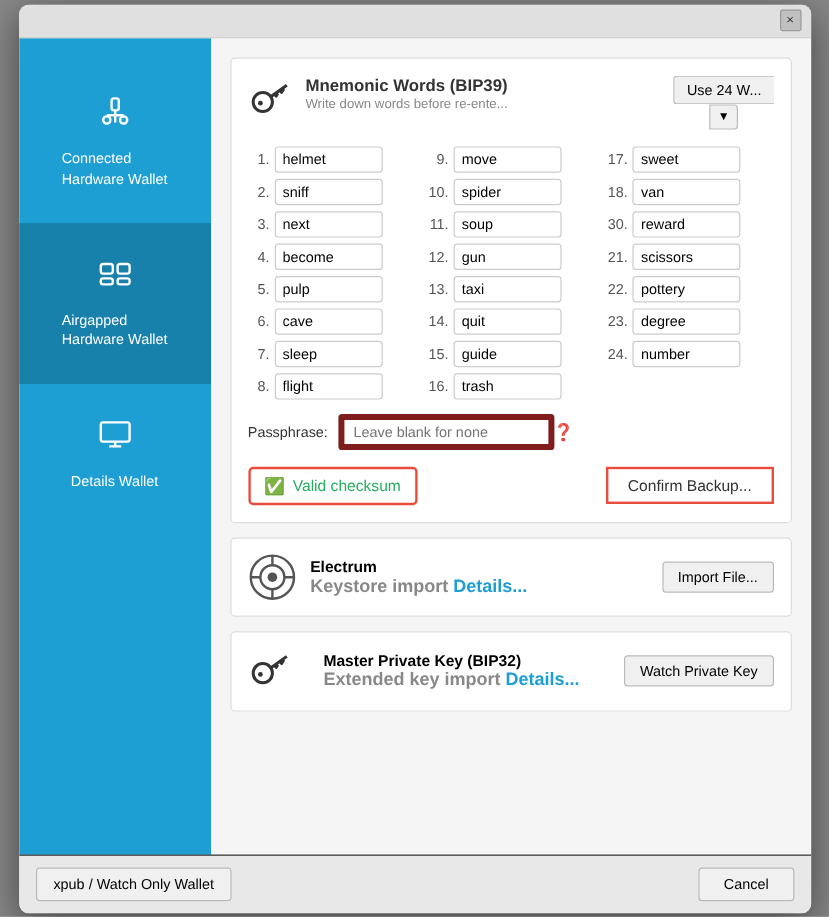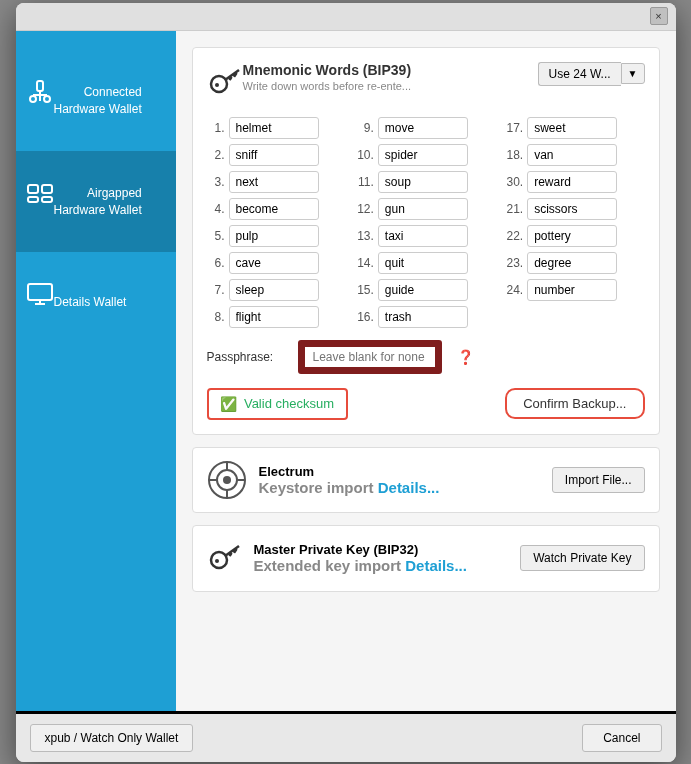--- a/index.html
+++ b/index.html
@@ -51,26 +51,26 @@
       background: #1e9fd4;
       display: flex;
       flex-direction: column;
       align-items: center;
       padding: 20px 0;
       gap: 0;
     }
     .sidebar-item {
       width: 100%;
       display: flex;
-      flex-direction: row;
+      flex-direction: column;
       align-items: center;
       padding: 28px 10px;
       cursor: pointer;
       color: white;
-      text-align: right;
+      text-align: left;
       font-size: 12px;
       line-height: 1.4;
     }
     .sidebar-item.active {
       background: #1780ab;
     }
     .sidebar-icon {
       font-size: 22px;
       margin-bottom: 8px;
     }
@@ -83,20 +83,21 @@
     .section {
       background: white;
       border: 1px solid #ddd;
       border-radius: 4px;
       padding: 14px;
       margin-bottom: 12px;
     }
     .section-header {
       display: flex;
       align-items: flex-start;
+      gap: 12px;
       margin-bottom: 14px;
     }
     .key-icon {
       font-size: 32px;
       color: #333;
       line-height: 1;
     }
     .section-title-area {
       flex: 1;
     }
@@ -106,20 +107,21 @@
       color: #333;
     }
     .section-subtitle {
       font-size: 11px;
       color: #888;
       margin-top: 2px;
     }
     .use-btn-group {
       display: flex;
       align-items: center;
+      flex-direction: column;
     }
     .use-btn {
       background: #f0f0f0;
       border: 1px solid #bbb;
       padding: 4px 10px;
       font-size: 12px;
       cursor: pointer;
       border-right: none;
       border-radius: 3px 0 0 3px;
     }
@@ -152,34 +154,34 @@
       border: 1px solid #ccc;
       border-radius: 3px;
       padding: 3px 6px;
       font-size: 12px;
       width: 90px;
       background: white;
     }
     .passphrase-row {
       display: flex;
       align-items: center;
-      gap: 16px;
+      gap: 0;
       margin-bottom: 14px;
     }
     .passphrase-label {
       font-size: 12px;
       color: #333;
       min-width: 75px;
     }
     .passphrase-input {
-      border: 7px solid #7f1d1d;
+      border: 5px solid #7f1d1d;
       border-radius: 3px;
       padding: 3px 8px;
       font-size: 12px;
-      width: 144px;
+      width: 180px;
       color: #3b82f6;
       background: white;
     }
     .help-icon {
       color: #888;
       font-size: 14px;
       cursor: pointer;
     }
     .checksum-row {
       display: flex;
@@ -198,21 +200,21 @@
       color: #27ae60;
       background: white;
     }
     .checksum-icon {
       color: #27ae60;
       font-size: 14px;
     }
     .confirm-btn {
       background: white;
       border: 2px solid #e74c3c;
-      border-radius: 10px;
+      border-radius: 0;
       padding: 6px 16px;
       font-size: 13px;
       cursor: pointer;
       color: #333;
     }
     .electrum-section {
       background: white;
       border: 1px solid #ddd;
       border-radius: 4px;
       padding: 12px 14px;
@@ -257,38 +259,38 @@
       cursor: pointer;
       border-radius: 3px;
     }
     .private-key-section {
       background: white;
       border: 1px solid #ddd;
       border-radius: 4px;
       padding: 12px 14px;
       display: flex;
       align-items: center;
-      gap: 11px;
+      gap: 27px;
     }
     .enter-pk-btn {
       background: #f0f0f0;
       border: 1px solid #bbb;
       padding: 5px 12px;
       font-size: 12px;
       cursor: pointer;
       border-radius: 3px;
       white-space: nowrap;
     }
     .dialog-footer {
       display: flex;
       align-items: center;
       justify-content: space-between;
       padding: 10px 14px;
       background: #e8e8e8;
-      border-top: 3px solid #000000;
+      border-top: 1px solid #000000;
     }
     .xpub-btn {
       background: #f0f0f0;
       border: 1px solid #bbb;
       padding: 6px 14px;
       font-size: 12px;
       cursor: pointer;
       border-radius: 3px;
     }
     .cancel-btn {

